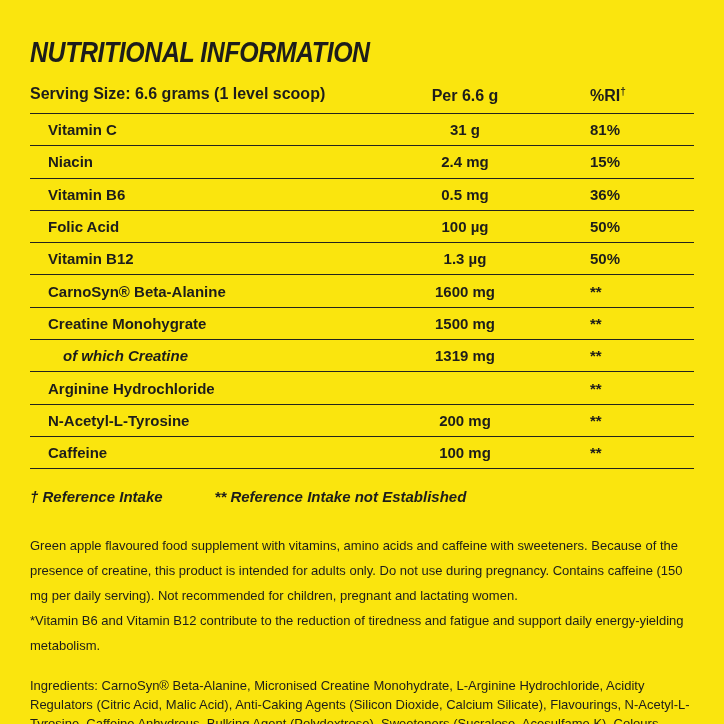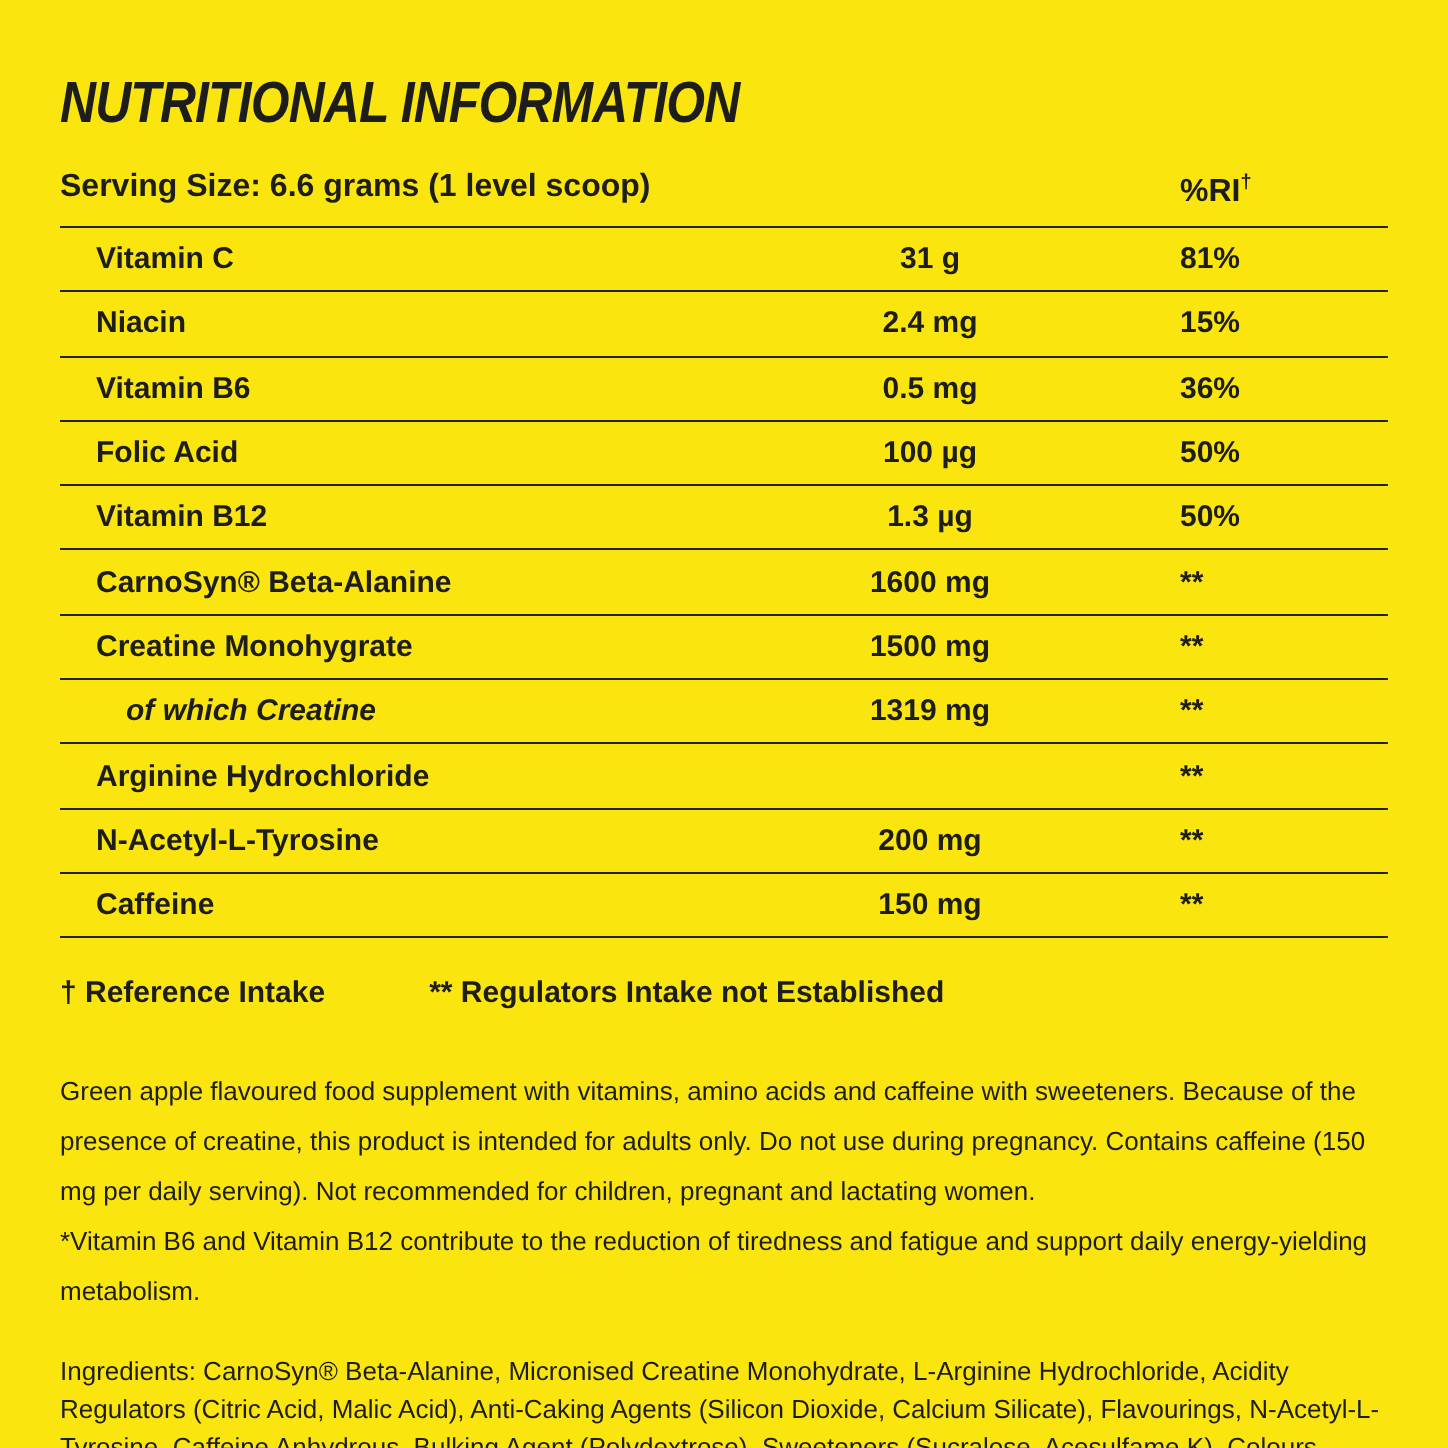--- a/index.html
+++ b/index.html
@@ -51,20 +51,21 @@
     font-size: 15px;
     font-weight: 700;
   }
   .col-name { flex: 1; padding-left: 18px; }
   .row.italic .col-name { font-style: italic; }
   .row.indent .col-name { padding-left: 33px; }
   .footnotes {
     margin-top: 19px;
     font-size: 15px;
     font-weight: 700;
+    font-style: italic;
     display: flex;
   }
   .footnotes .fn2 { margin-left: 52px; }
   .body-text {
     margin-top: 28px;
     font-size: 13px;
     line-height: 25px;
     font-weight: 500;
   }
   .ingredients {
@@ -77,20 +78,21 @@
 </style>
 </head>
 <body>
 
 <div class="sheet">
 
   <h1 class="title">NUTRITIONAL INFORMATION</h1>
 
   <div class="subhead-row">
     <div class="serving">Serving Size: 6.6 grams (1 level scoop)</div>
+    <div class="col-amount head">Per 6.6 g</div>
     <div class="col-ri head"><span>%RI</span><sup>†</sup></div>
   </div>
 
   <div class="table" id="nutrition-table">
       <div class="row">
         <div class="col-name">Vitamin C</div>
         <div class="col-amount">31 g</div>
         <div class="col-ri">81%</div>
       </div>
       <div class="row">
@@ -132,28 +134,28 @@
         <div class="col-name">Arginine Hydrochloride</div>
         <div class="col-ri">**</div>
       </div>
       <div class="row">
         <div class="col-name">N-Acetyl-L-Tyrosine</div>
         <div class="col-amount">200 mg</div>
         <div class="col-ri">**</div>
       </div>
       <div class="row">
         <div class="col-name">Caffeine</div>
-        <div class="col-amount">150 mg</div>
+        <div class="col-amount">100 mg</div>
         <div class="col-ri">**</div>
       </div>
     </div>
 
   <div class="footnotes">
     <span class="fn1">† Reference Intake</span>
-    <span class="fn2">** Regulators Intake not Established</span>
+    <span class="fn2">** Reference Intake not Established</span>
   </div>
 
   <div class="body-text">
     <div>Green apple flavoured food supplement with vitamins, amino acids and caffeine with sweeteners. Because of the presence of creatine, this product is intended for adults only. Do not use during pregnancy. Contains caffeine (150 mg per daily serving). Not recommended for children, pregnant and lactating women.</div>
     <div>*Vitamin B6 and Vitamin B12 contribute to the reduction of tiredness and fatigue and support daily energy-yielding metabolism.</div>
   </div>
 
   <p class="ingredients"><span class="bold">Ingredients:</span><span> CarnoSyn® Beta-Alanine, Micronised Creatine Monohydrate, L-Arginine Hydrochloride, Acidity Regulators (Citric Acid, Malic Acid), Anti-Caking Agents (Silicon Dioxide, Calcium Silicate), Flavourings, N-Acetyl-L-Tyrosine, Caffeine Anhydrous, Bulking Agent (Polydextrose), Sweeteners (Sucralose, Acesulfame K), Colours (Beta-Carotene, Brilliant Blue FCF), L-Ascorbic Acid, Nicotinamide, Methylcobalamin, Pteroylmonoglutamic Acid, Pyridoxal-5'-Phosphate.</span></p>
 
 </div>

